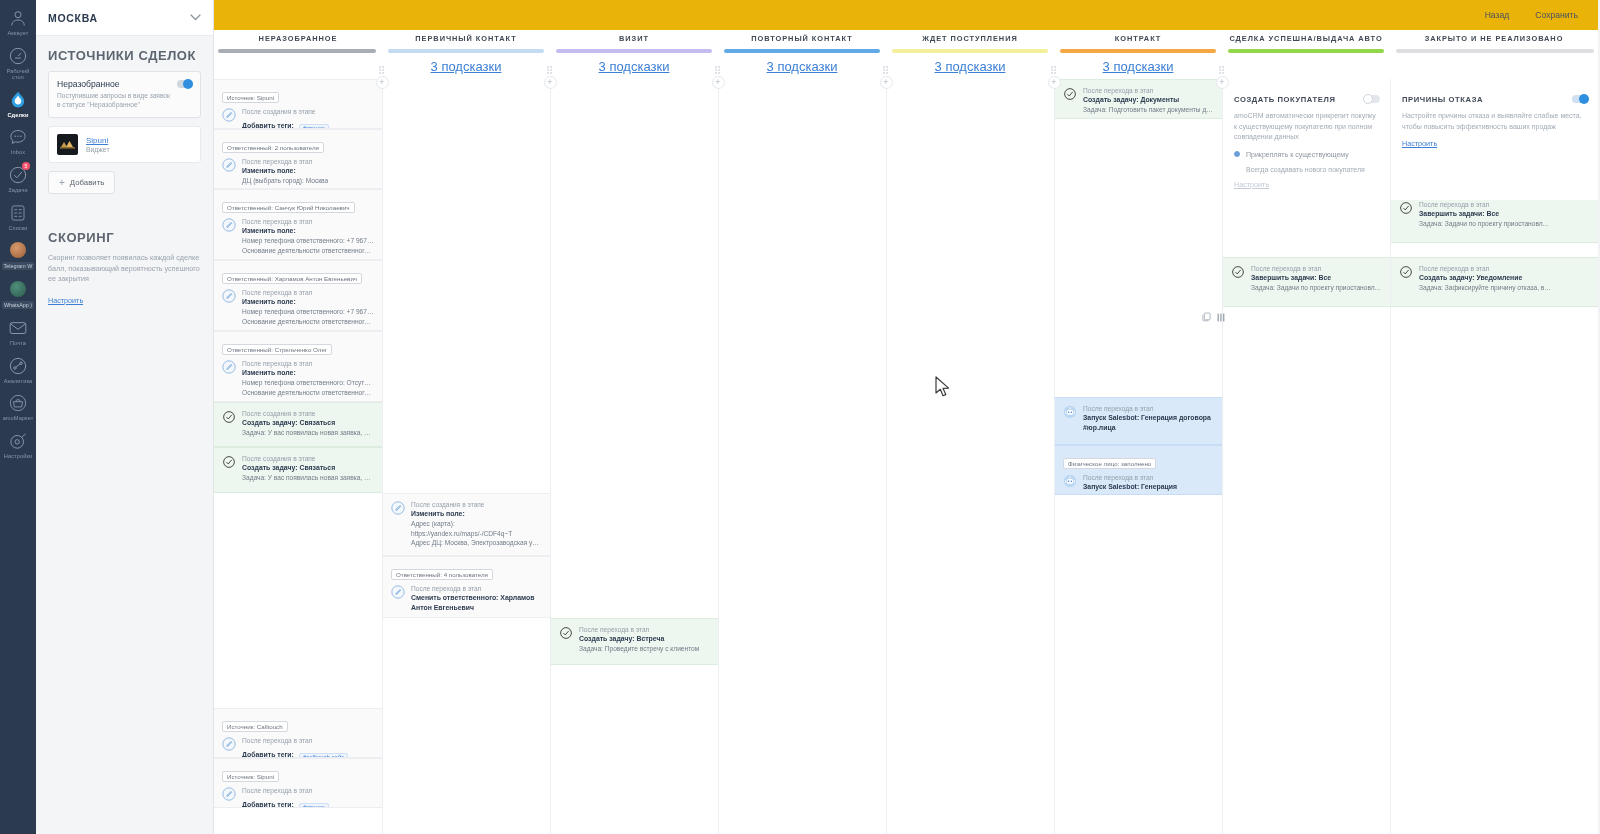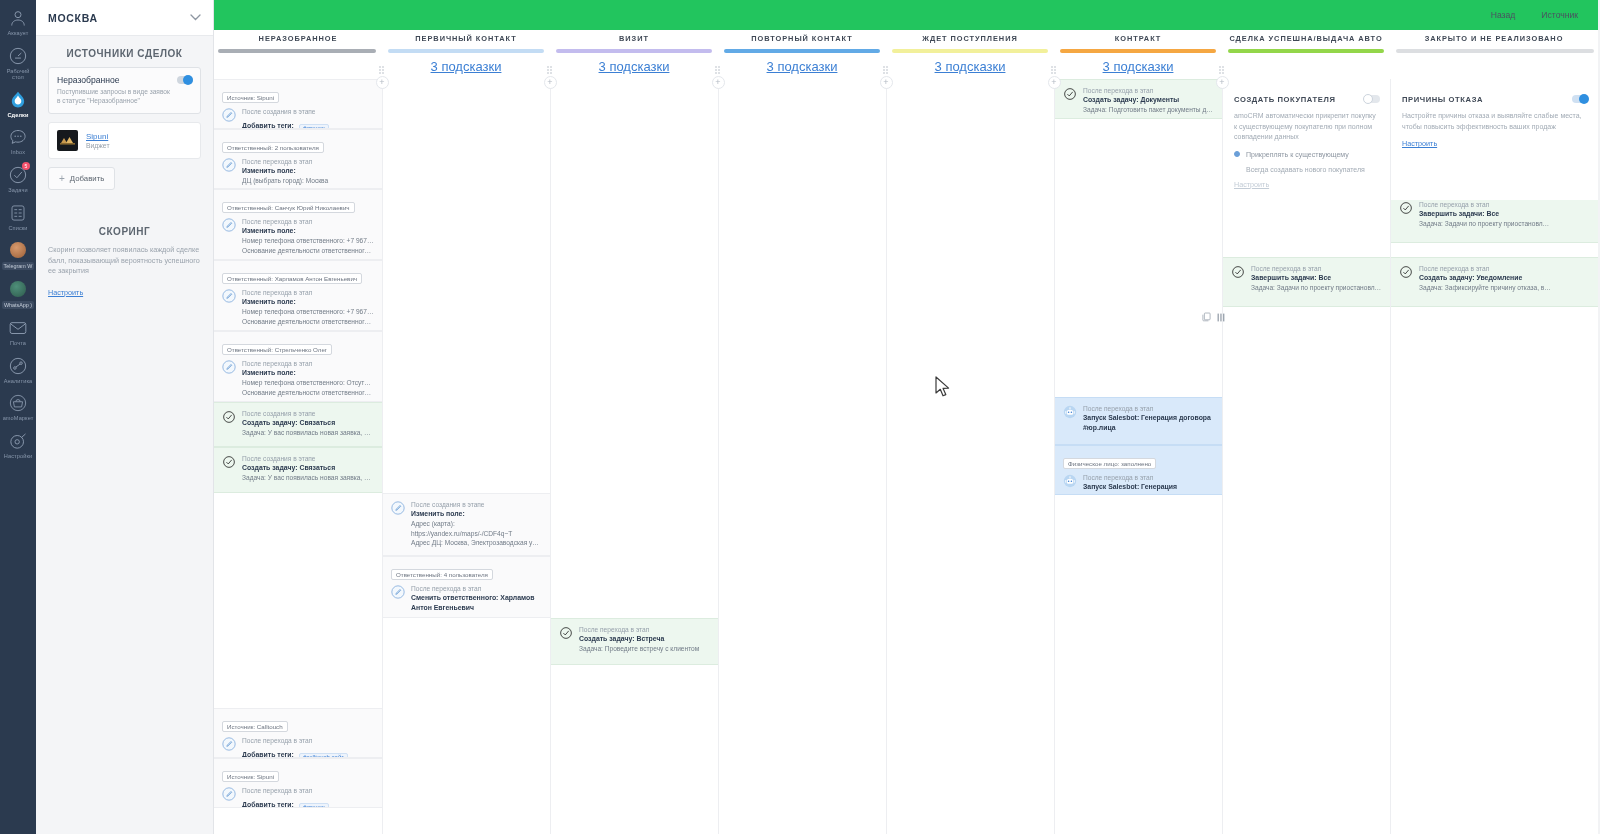--- a/index.html
+++ b/index.html
@@ -63,22 +63,22 @@
     height: 36px; background: #fff; border-bottom: 1px solid #e8eaed;
     display: flex; align-items: center; justify-content: space-between;
     padding: 0 12px;
   }
   .side-head .title {
     font-size: 10.5px; font-weight: bold; letter-spacing: .7px; color: #2b3a4f;
   }
   .chev { color: #7d8795; font-size: 9px; }
   .side-body { padding: 12px 12px 0; }
   .side-sec-title {
-    font-size: 10px; font-weight: bold; letter-spacing: .55px;
-    color: #5d6670; margin-bottom: 8px; text-align: center;
+    font-size: 13px; font-weight: bold; letter-spacing: .55px;
+    color: #5d6670; margin-bottom: 8px;
   }
   .src-card {
     border: 1px solid #dfe2e6; border-radius: 3px; background: #fbfbfc;
     padding: 7px 8px 8px; margin-bottom: 8px; position: relative;
   }
   .src-card .nm { font-size: 8.6px; color: #2b3a4f; margin-bottom: 3px; }
   .src-card .ds { font-size: 6.6px; line-height: 8.6px; color: #9aa3ad; padding-right: 18px; }
   .src-card .lnk { font-size: 7px; color: #3b7fd4; text-decoration: underline; display:inline-block; margin-top:4px; cursor:pointer;}
   .toggle {
     position: absolute; right: 7px; top: 8px;
@@ -105,21 +105,21 @@
     display: inline-flex; align-items: center; gap: 5px; cursor: pointer;
   }
   .add-btn .pl { font-size: 10px; color: #9aa3ad; line-height: 8px; }
   .scoring { margin-top: 36px; }
   .scoring p { font-size: 7.2px; line-height: 10.5px; color: #9aa3ad; margin: 0 0 4px; }
   .scoring .lnk { font-size: 7.2px; color: #3b7fd4; text-decoration: underline; cursor:pointer;}
 
   
   .main { flex: 1; height: 834px; background: #fff; position: relative; display:flex; flex-direction: column;}
   .topbar {
-    height: 30px; background: #22c55e; display: flex; align-items: center;
+    height: 30px; background: #eab308; display: flex; align-items: center;
     justify-content: flex-end; padding-right: 18px; gap: 22px; flex: 0 0 30px;
   }
   .topbar button {
     border: 0; background: transparent; font-size: 8.6px; color: #4a5260;
     cursor: pointer; font-family: inherit; padding: 2px 2px;
   }
 
   
   .board { flex: 1; position: relative; overflow: hidden; background: #fff; }
   .cols { display: flex; height: 100%; position: relative;}
@@ -369,21 +369,21 @@
         <div class="side-sec-title">СКОРИНГ</div>
         <p>Скоринг позволяет появилась каждой сделке балл, показывающий вероятность успешного ее закрытия</p>
         <span class="lnk">Настроить</span>
       </div>
     </div>
   </aside>
 
   <section class="main">
     <div class="topbar">
       <button>Назад</button>
-      <button>Источник</button>
+      <button>Сохранить</button>
     </div>
 
     <div class="board" id="board">
         <div class="cols">
           <div class="col" style="width: 168px; flex: 0 0 168px;">
             <div class="col-head">
               <div class="t">НЕРАЗОБРАННОЕ</div>
             </div>
             <div class="stage-bar" style="background: rgb(169, 174, 181); margin-left: 4px; margin-right: 6px;"></div>
             <div class="hint-row"></div>

